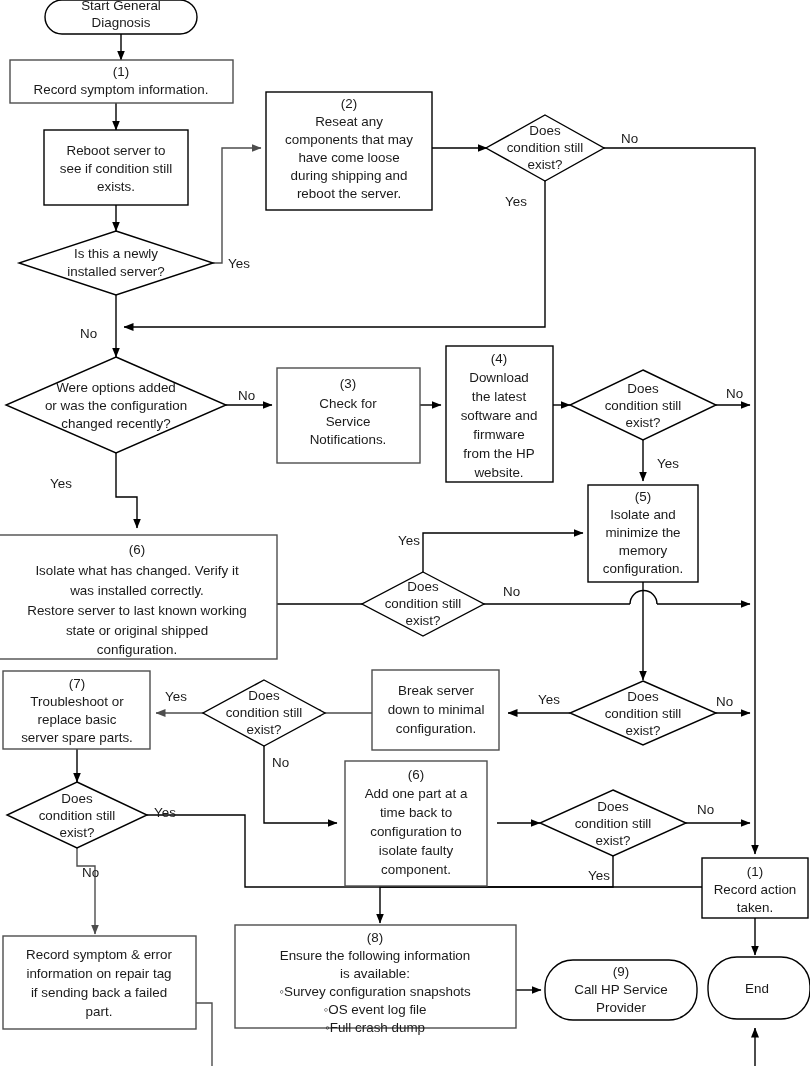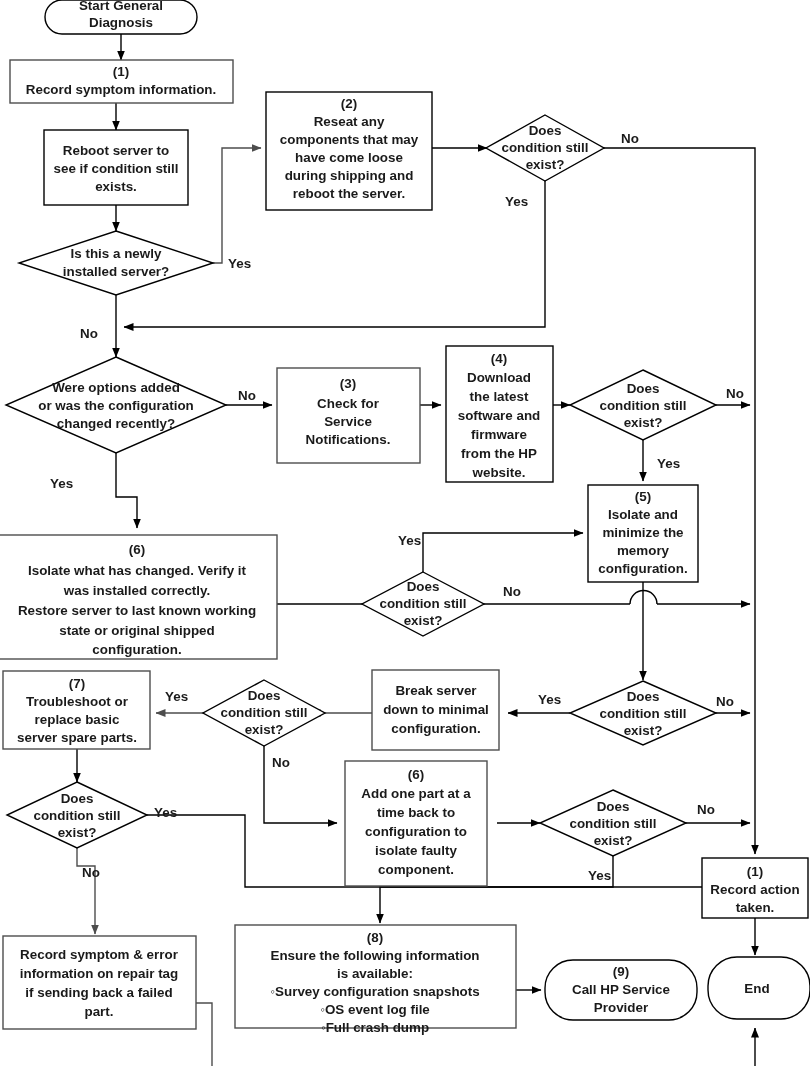--- a/index.html
+++ b/index.html
@@ -1,17 +1,17 @@
 <!DOCTYPE html>
 <html><head>
 <meta charset="utf-8">
 <style>
   html,body{margin:0;padding:0;background:#ffffff;}
   #page{position:relative;width:810px;height:1066px;background:#ffffff;
-        font-family:"Liberation Sans", sans-serif;overflow:hidden;font-weight:bold;}
+        font-family:"Liberation Sans", sans-serif;overflow:hidden;}
   svg{position:absolute;left:0;top:0;width:810px;height:1066px;}
   .shape{fill:#ffffff;stroke:#000000;stroke-width:1.4;}
   .shape-gray{fill:#ffffff;stroke:#4d4d4d;stroke-width:1.4;}
   .conn{fill:none;stroke:#000000;stroke-width:1.4;}
   .conn-gray{fill:none;stroke:#4d4d4d;stroke-width:1.4;}
   .nodetext{font-family:"Liberation Sans", sans-serif;font-size:13.4px;
             fill:#1a1a1a;text-anchor:middle;dominant-baseline:middle;}
   .edgelabel{font-family:"Liberation Sans", sans-serif;font-size:13.4px;
              fill:#1a1a1a;text-anchor:start;dominant-baseline:middle;}
 </style>

